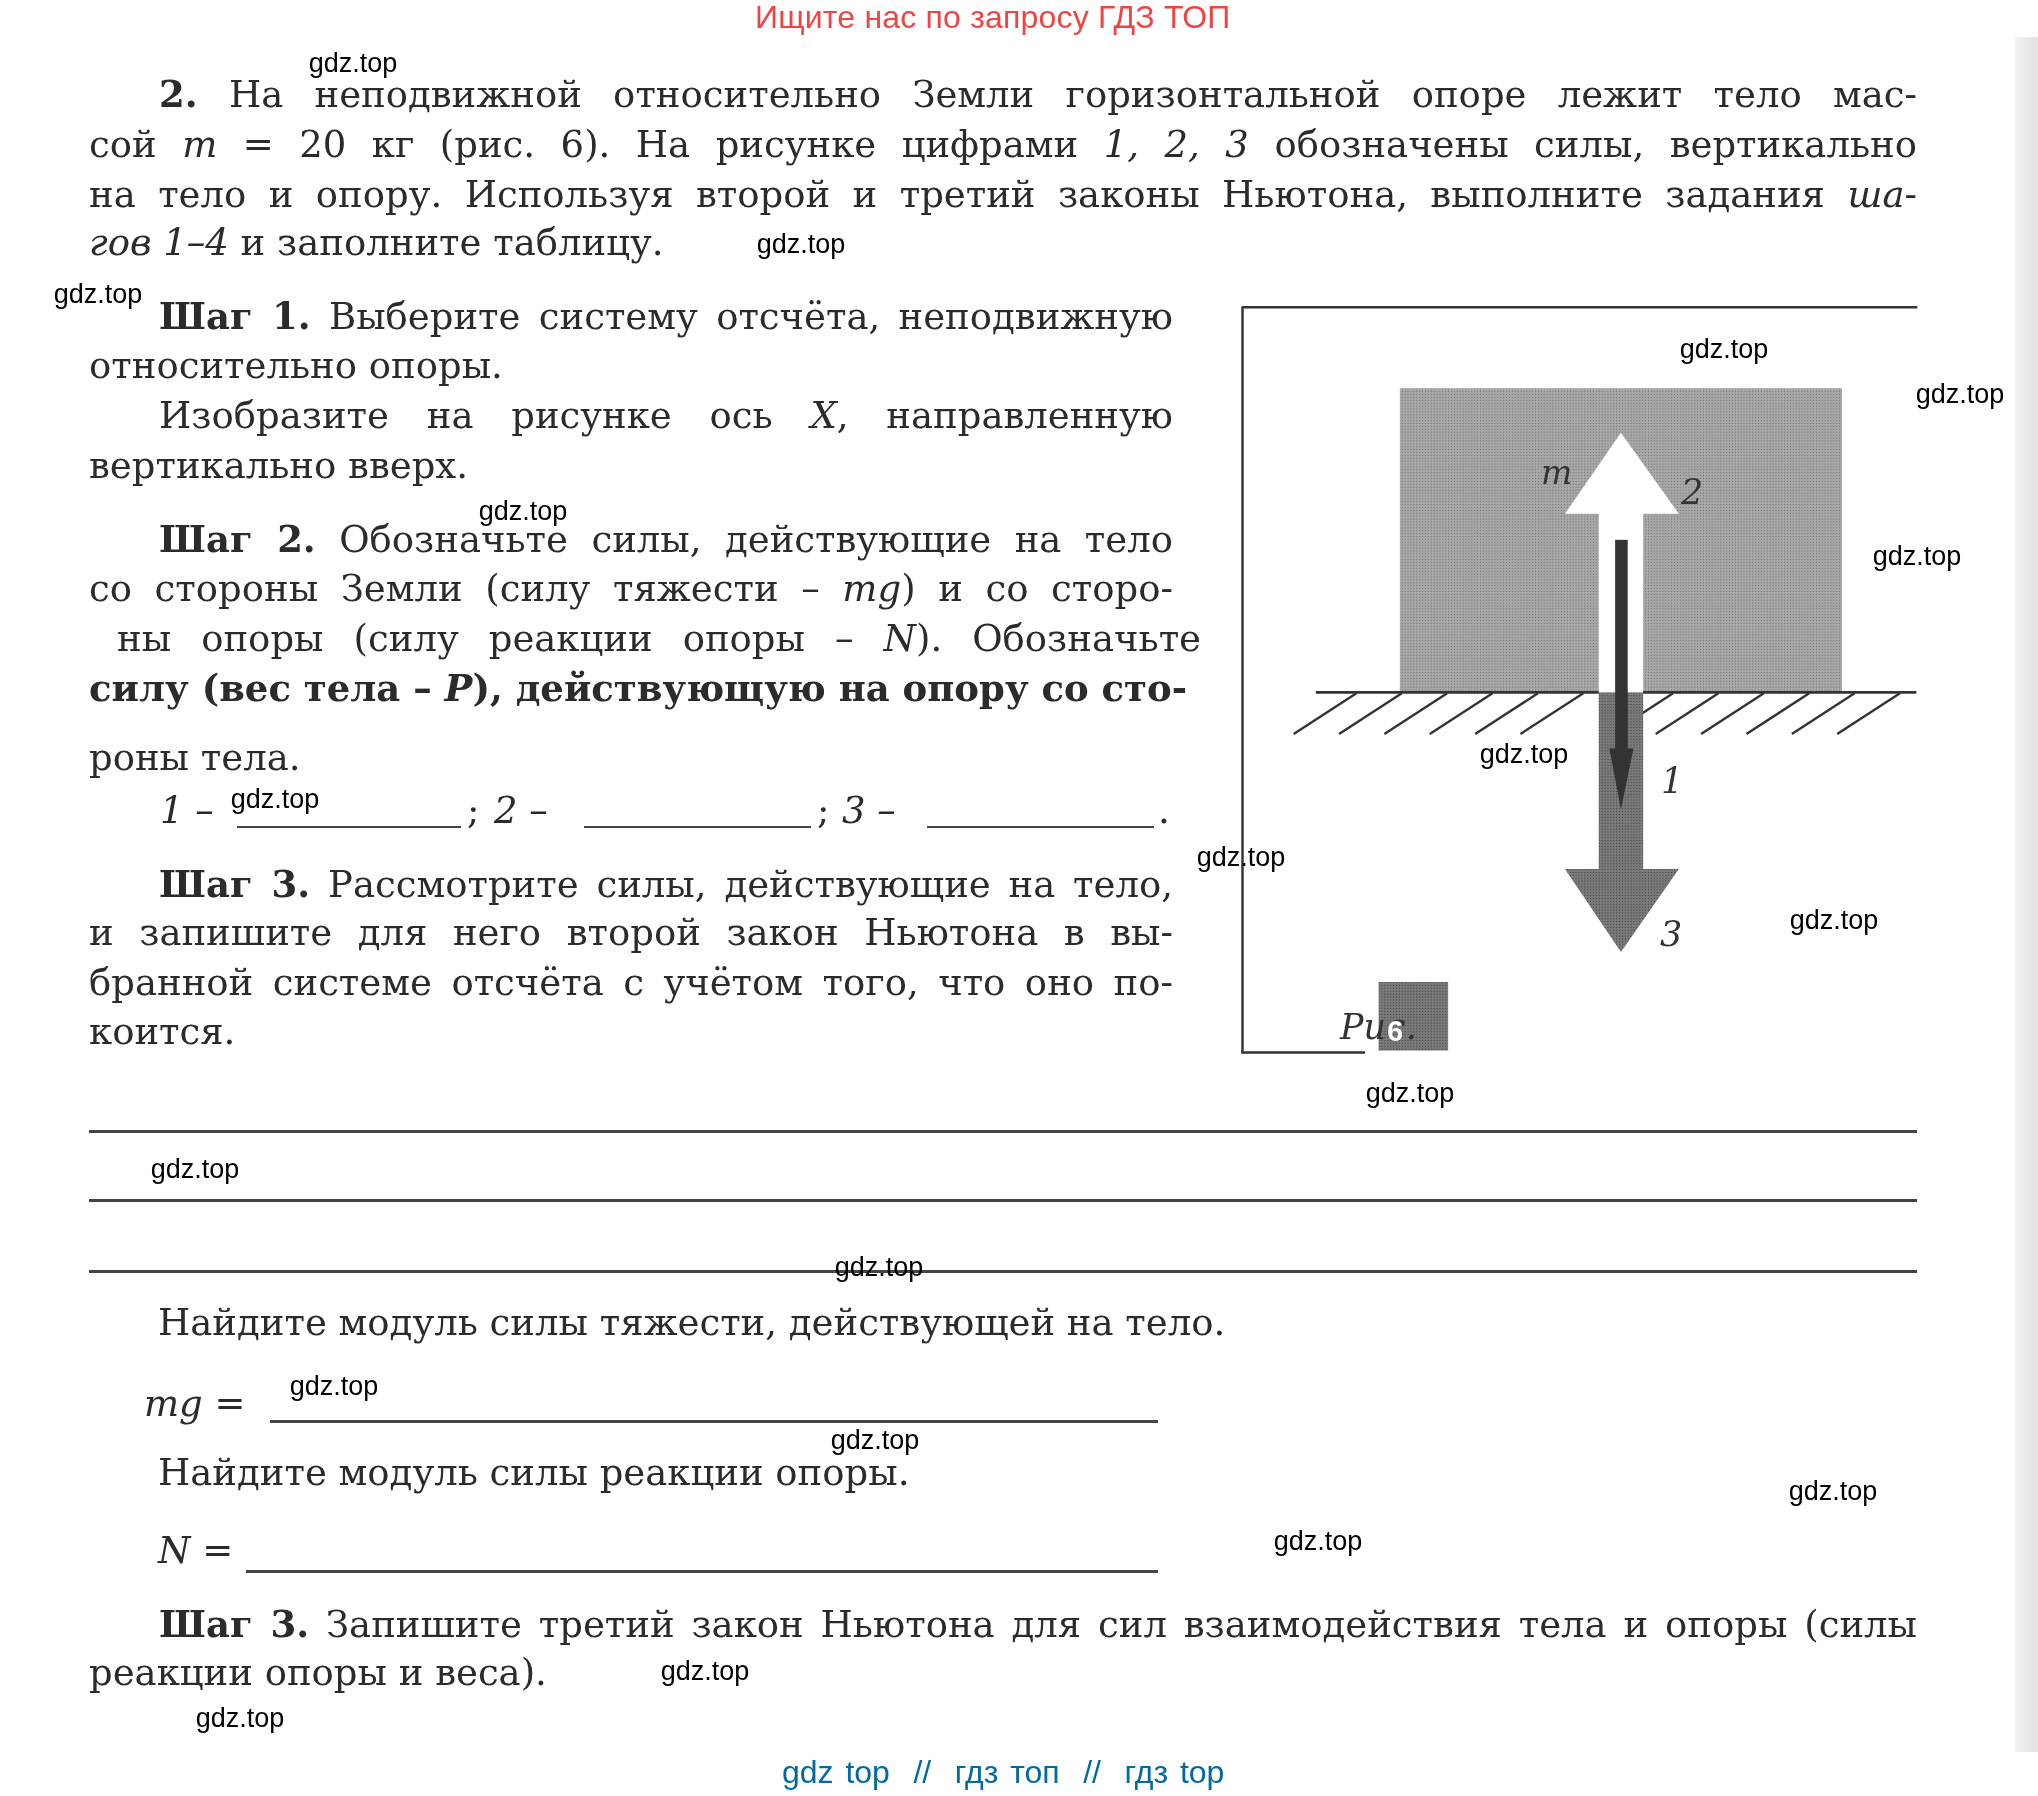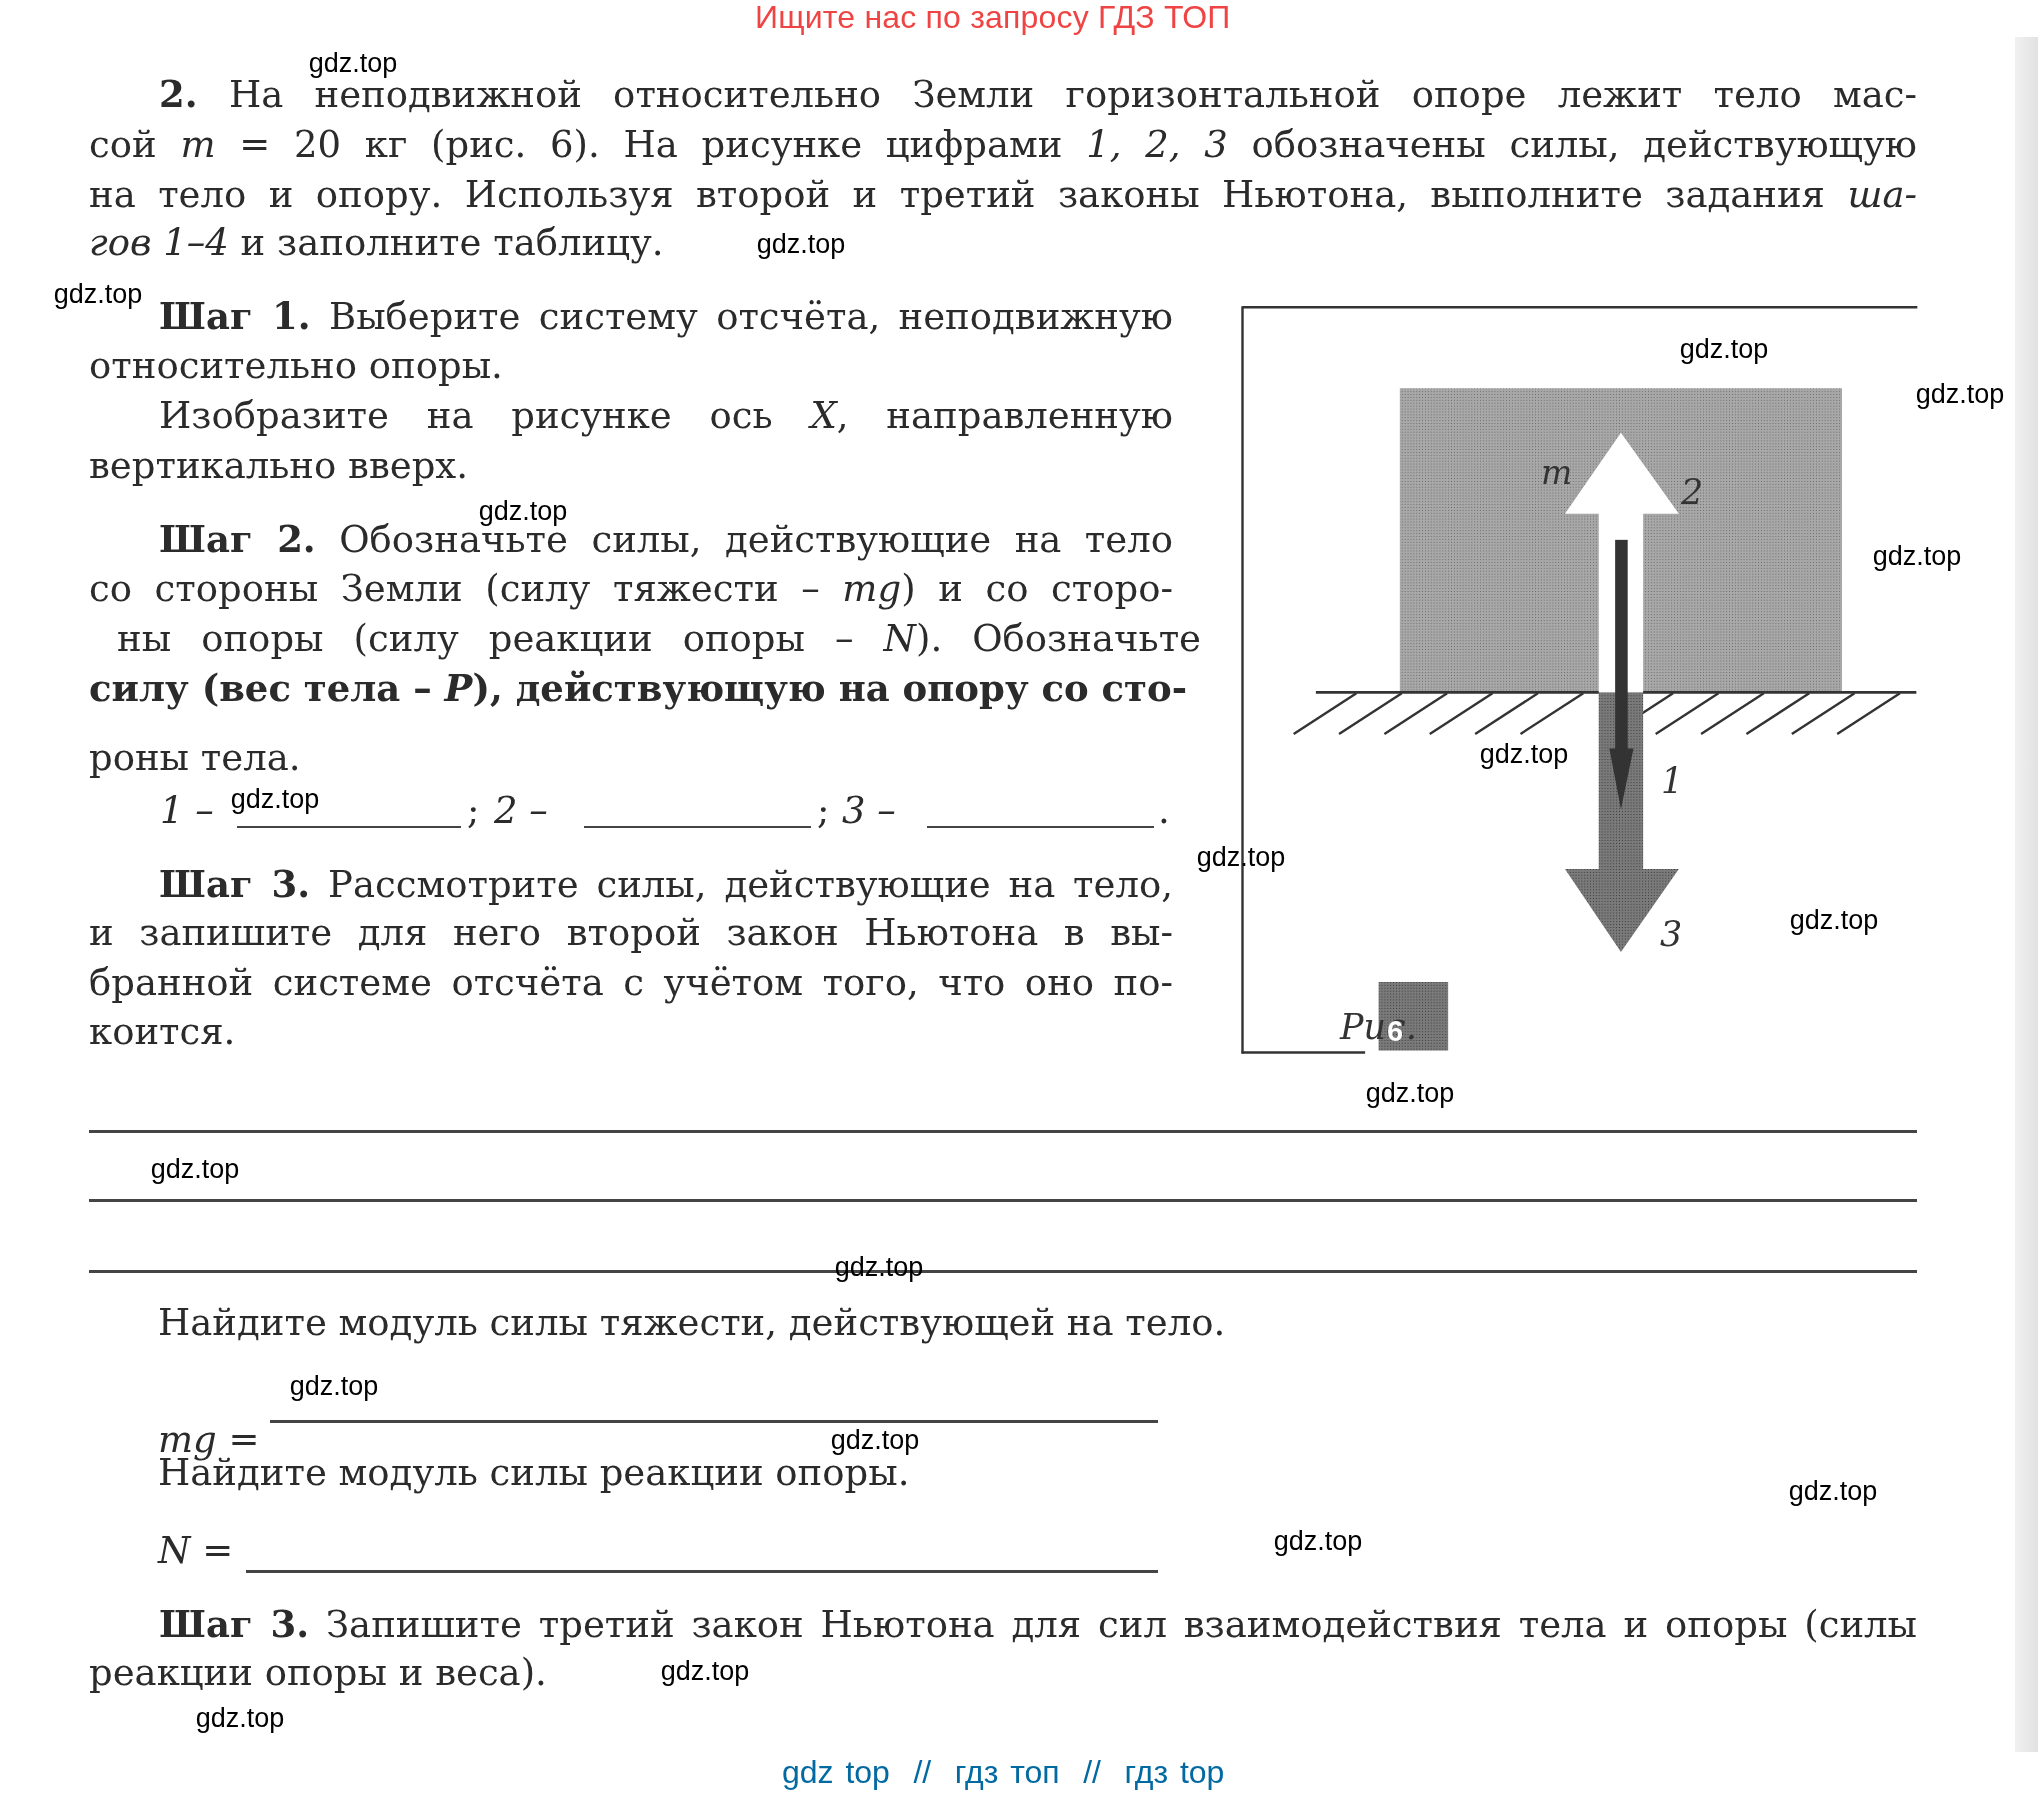--- a/index.html
+++ b/index.html
@@ -30,21 +30,21 @@
 <body>
 
 <div class="page-edge"></div>
 
 <div class="header-banner">
   <span>Ищите нас по запросу ГДЗ ТОП</span>
 </div>
 
 <div>
   <div class="line j" style="left:89px;top:73px;width:1828px;text-indent:70px;"><span class="b">2.</span> <span>На неподвижной относительно Земли горизонтальной опоре лежит тело мас-</span></div>
-  <div class="line j" style="left:89px;top:124px;width:1828px;"><span>сой </span><span class="i">m</span><span> = 20 кг (рис. 6). На рисунке цифрами </span><span class="i">1, 2, 3</span><span> обозначены силы, действующую</span></div>
+  <div class="line j" style="left:89px;top:124px;width:1828px;"><span>сой </span><span class="i">m</span><span> = 20 кг (рис. 6). На рисунке цифрами </span><span class="i">1, 2, 3</span><span> обозначены силы, вертикально</span></div>
   <div class="line j" style="left:89px;top:174px;width:1828px;"><span>на тело и опору. Используя второй и третий законы Ньютона, выполните задания </span><span class="i">ша-</span></div>
   <div class="line" style="left:89px;top:222px;"><span class="i">гов 1–4</span><span> и заполните таблицу.</span></div>
 </div>
 
 <div>
   <div class="line j" style="left:89px;top:295px;width:1084px;text-indent:70px;"><span class="b">Шаг 1.</span><span> Выберите систему отсчёта, неподвижную</span></div>
   <div class="line" style="left:89px;top:345px;">относительно опоры.</div>
   <div class="line j" style="left:89px;top:395px;width:1084px;text-indent:70px;"><span>Изобразите на рисунке ось </span><span class="i">X</span><span>, направленную</span></div>
   <div class="line" style="left:89px;top:445px;">вертикально вверх.</div>
 </div>
@@ -71,21 +71,21 @@
   <div class="line j" style="left:89px;top:863px;width:1084px;text-indent:70px;"><span class="b">Шаг 3.</span><span> Рассмотрите силы, действующие на тело,</span></div>
   <div class="line j" style="left:89px;top:912px;width:1084px;">и запишите для него второй закон Ньютона в вы-</div>
   <div class="line j" style="left:89px;top:962px;width:1084px;">бранной системе отсчёта с учётом того, что оно по-</div>
   <div class="line" style="left:89px;top:1011px;">коится.</div>
 
   <div class="rule" style="left:89px;top:1130px;width:1828px;"></div>
   <div class="rule" style="left:89px;top:1199px;width:1828px;"></div>
   <div class="rule" style="left:89px;top:1270px;width:1828px;"></div>
 
   <div class="line" style="left:158px;top:1302px;">Найдите модуль силы тяжести, действующей на тело.</div>
-  <div class="line i" style="left:158px;top:1383px;margin-top:36px;">mg =</div>
+  <div class="line i" style="left:144px;top:1383px;">mg =</div>
   <div class="rule" style="left:270px;top:1420px;width:888px;"></div>
 
   <div class="line" style="left:158px;top:1452px;">Найдите модуль силы реакции опоры.</div>
   <div class="line i" style="left:158px;top:1530px;">N =</div>
   <div class="rule" style="left:246px;top:1570px;width:912px;"></div>
 </div>
 
 <div>
   <div class="line j" style="left:89px;top:1603px;width:1828px;text-indent:70px;"><span class="b">Шаг 3.</span><span> Запишите третий закон Ньютона для сил взаимодействия тела и опоры (силы</span></div>
   <div class="line" style="left:89px;top:1652px;">реакции опоры и веса).</div>

